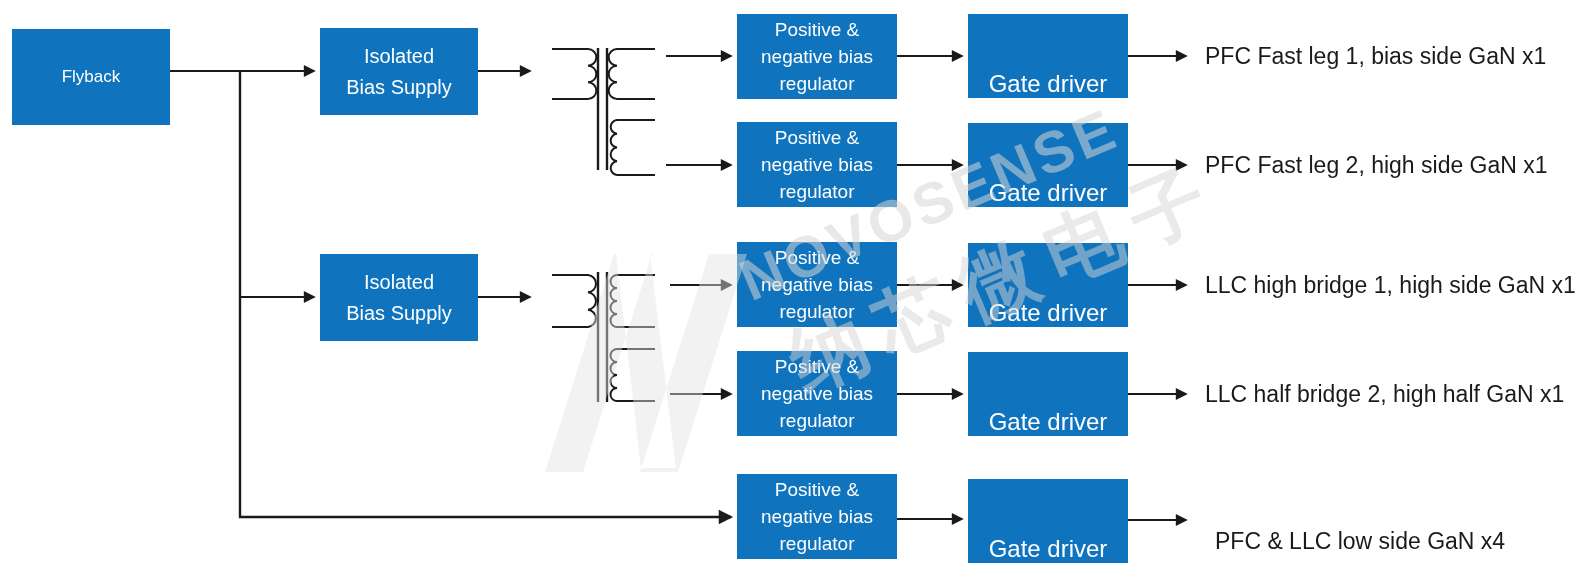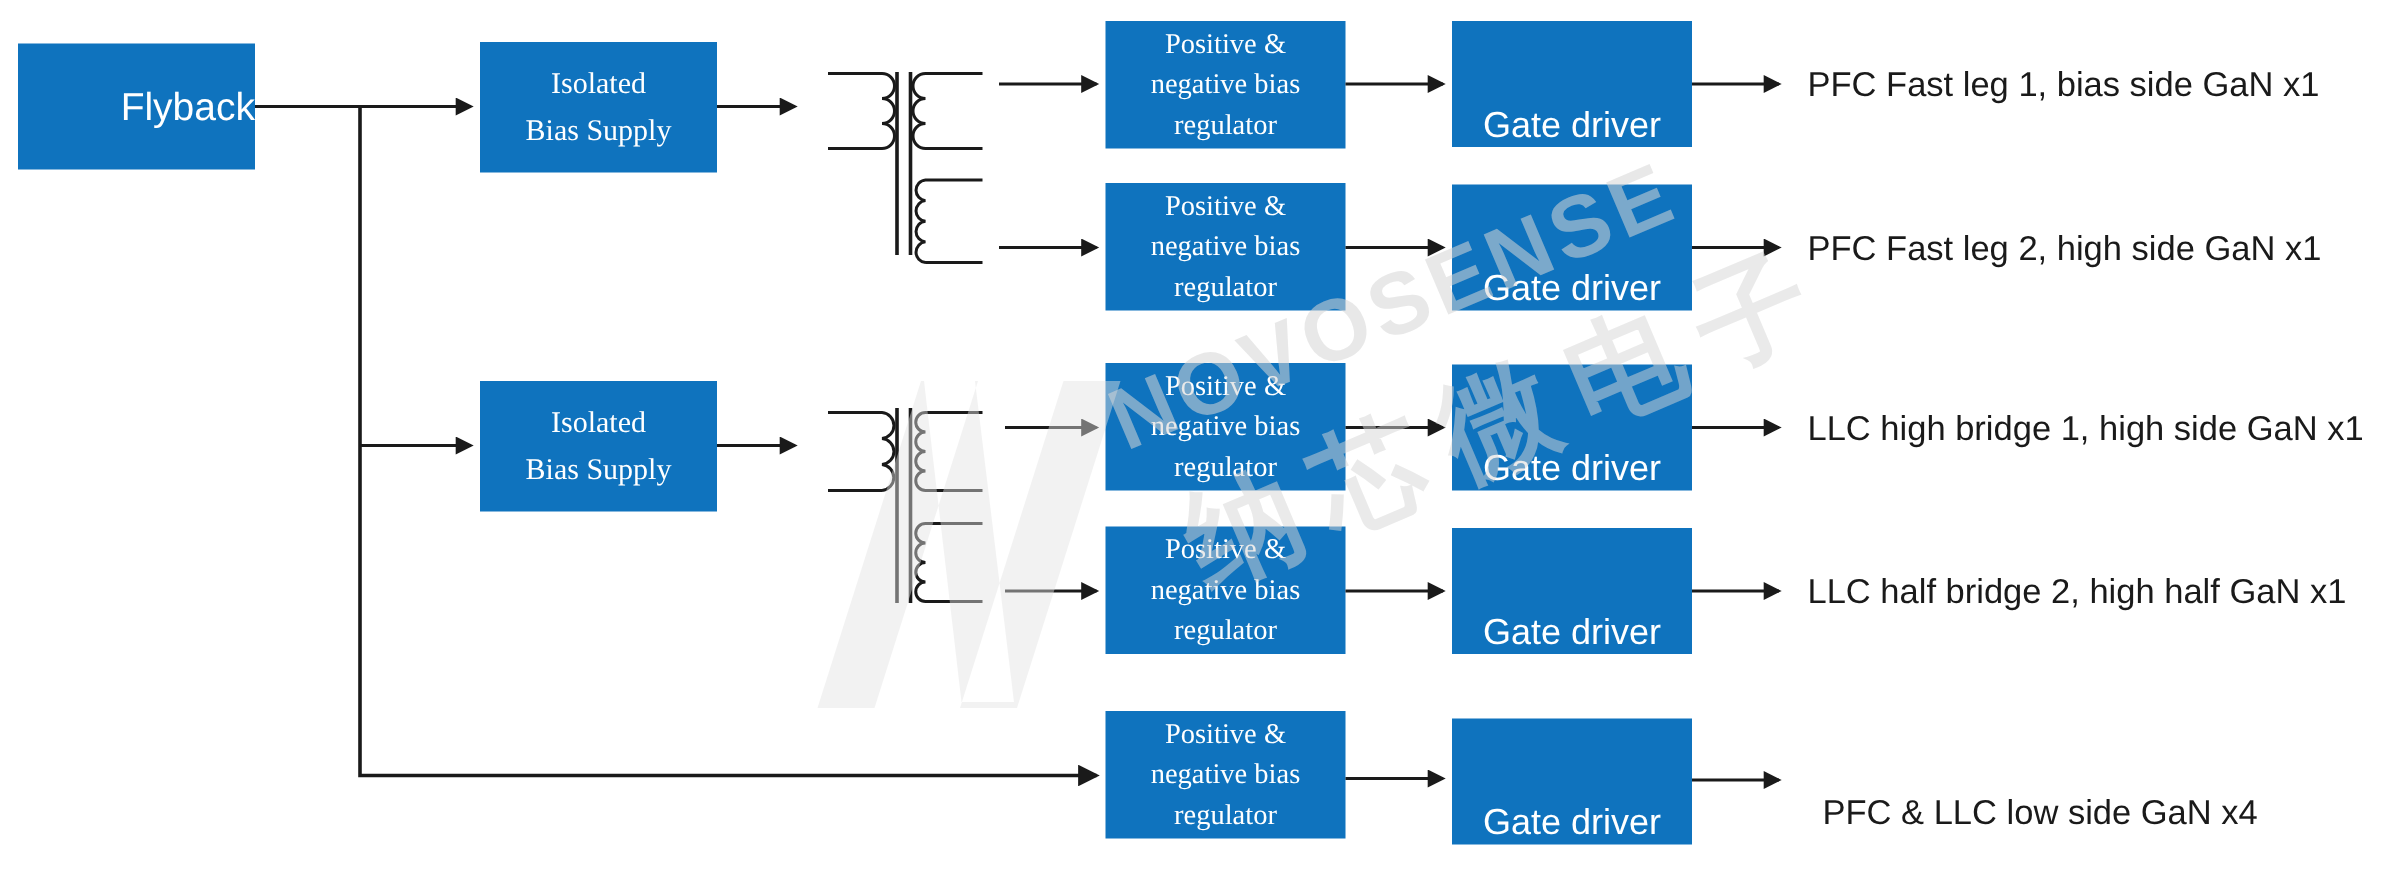--- a/index.html
+++ b/index.html
@@ -17,23 +17,23 @@
 
   
   .block{
     position:absolute;
     background:var(--block_fill);
     color:var(--block_text);
     display:flex;align-items:center;justify-content:center;
     text-align:center;
     z-index:2;
   }
-  .block .lines span{display:block;font-family:Liberation Serif, serif;}
-
-  .flyback{left:12px;top:29px;width:158px;height:84px;font-size:26px;justify-content:flex-end;}
+  .block .lines span{display:block;}
+
+  .flyback{left:12px;top:29px;width:158px;height:96px;font-size:17px;}
   .ibs{left:320px;width:158px;height:87px;font-size:20px;line-height:31px;}
   .ibs1{top:28px;}
   .ibs2{top:254px;}
 
   .reg{left:737px;width:160px;height:85px;font-size:19px;line-height:27px;}
   .reg1{top:14px;}
   .reg2{top:122px;}
   .reg3{top:242px;}
   .reg4{top:351px;}
   .reg5{top:474px;}

